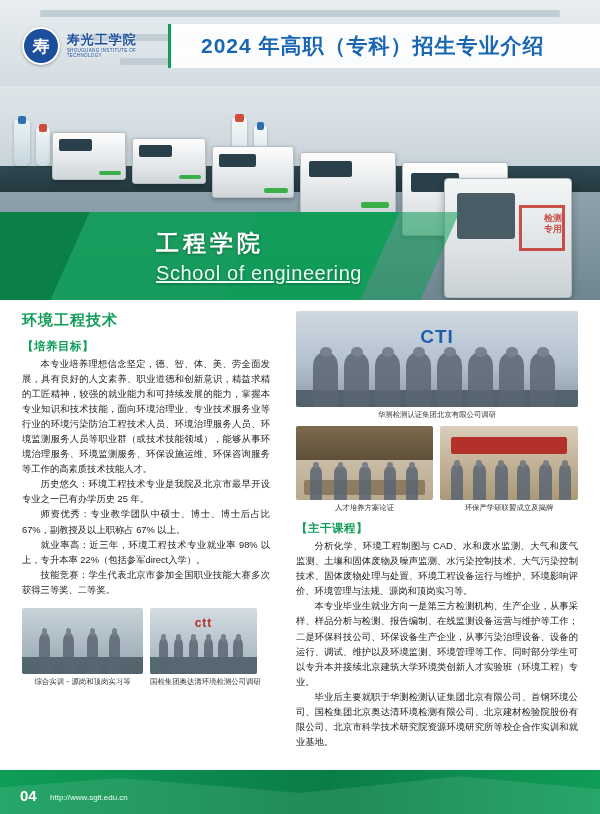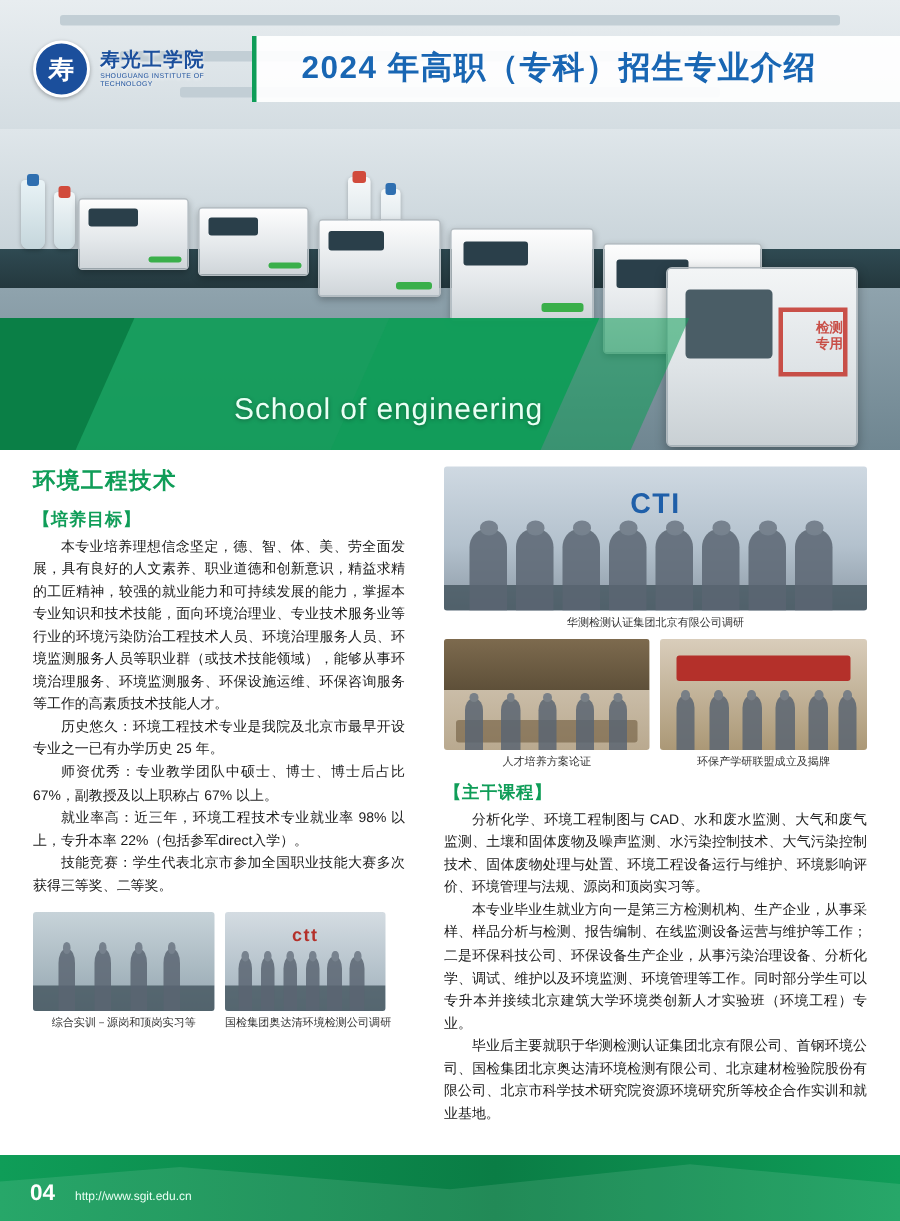--- a/index.html
+++ b/index.html
@@ -130,20 +130,21 @@
   }
   .collegeName {
     position:absolute; left:156px; top:228px; color:#ffffff;
     font-size:23px; font-weight:bold; letter-spacing:4px;
     text-shadow:0 1px 3px rgba(0,0,0,.35);
   }
   .collegeEn {
     position:absolute; left:156px; top:262px; color:#e9fff4;
     font-size:20px; letter-spacing:.6px;
     text-shadow:0 1px 3px rgba(0,0,0,.35);
+    text-decoration:underline;
   }
 
   
   .content { position:absolute; left:0; top:297px; width:600px; height:470px; }
 
   .colL { position:absolute; left:22px; top:14px; width:248px; }
   .colR { position:absolute; left:296px; top:14px; width:282px; }
 
   .h-major {
     color:#0f9d58; font-size:15px; font-weight:bold; letter-spacing:1px;
@@ -299,20 +300,21 @@
         <div class="cn">寿光工学院</div>
         <div class="en">SHOUGUANG INSTITUTE OF TECHNOLOGY</div>
       </div>
     </div>
 
     <div class="greenband">
       <div class="shape1"></div>
       <div class="shape2"></div>
       <div class="shape3"></div>
     </div>
+    <div class="collegeName">工程学院</div>
     <div class="collegeEn">School of engineering</div>
   </div>
 
   <div class="content">
 
     <div class="colL">
       <div class="h-major">环境工程技术</div>
 
       <div class="h-sub">【培养目标】</div>
       <div class="para">本专业培养理想信念坚定，德、智、体、美、劳全面发展，具有良好的人文素养、职业道德和创新意识，精益求精的工匠精神，较强的就业能力和可持续发展的能力，掌握本专业知识和技术技能，面向环境治理业、专业技术服务业等行业的环境污染防治工程技术人员、环境治理服务人员、环境监测服务人员等职业群（或技术技能领域），能够从事环境治理服务、环境监测服务、环保设施运维、环保咨询服务等工作的高素质技术技能人才。</div>
@@ -398,21 +400,21 @@
                 <i style="left:86%"></i>
             </span>
           </div>
           <div class="cap">环保产学研联盟成立及揭牌</div>
         </div>
       </div>
 
       <div class="h-sub">【主干课程】</div>
       <div class="para">分析化学、环境工程制图与 CAD、水和废水监测、大气和废气监测、土壤和固体废物及噪声监测、水污染控制技术、大气污染控制技术、固体废物处理与处置、环境工程设备运行与维护、环境影响评价、环境管理与法规、源岗和顶岗实习等。</div>
 
-      <div class="para">本专业毕业生就业方向一是第三方检测机构、生产企业，从事采样、样品分析与检测、报告编制、在线监测设备运营与维护等工作；二是环保科技公司、环保设备生产企业，从事污染治理设备、分析化学、调试、维护以及环境监测、环境管理等工作。同时部分学生可以专升本并接续北京建筑大学环境类创新人才实验班（环境工程）专业。</div>
+      <div class="para">本专业毕业生就业方向一是第三方检测机构、生产企业，从事采样、样品分析与检测、报告编制、在线监测设备运营与维护等工作；二是环保科技公司、环保设备生产企业，从事污染治理设备、设备的运行、调试、维护以及环境监测、环境管理等工作。同时部分学生可以专升本并接续北京建筑大学环境类创新人才实验班（环境工程）专业。</div>
       <div class="para">毕业后主要就职于华测检测认证集团北京有限公司、首钢环境公司、国检集团北京奥达清环境检测有限公司、北京建材检验院股份有限公司、北京市科学技术研究院资源环境研究所等校企合作实训和就业基地。</div>
     </div>
   </div>
 
   <div class="footer">
     <div class="bg"></div>
     <div class="wave"></div>
     <div class="pageno">04</div>
     <div class="url">http://www.sgit.edu.cn</div>
   </div>

